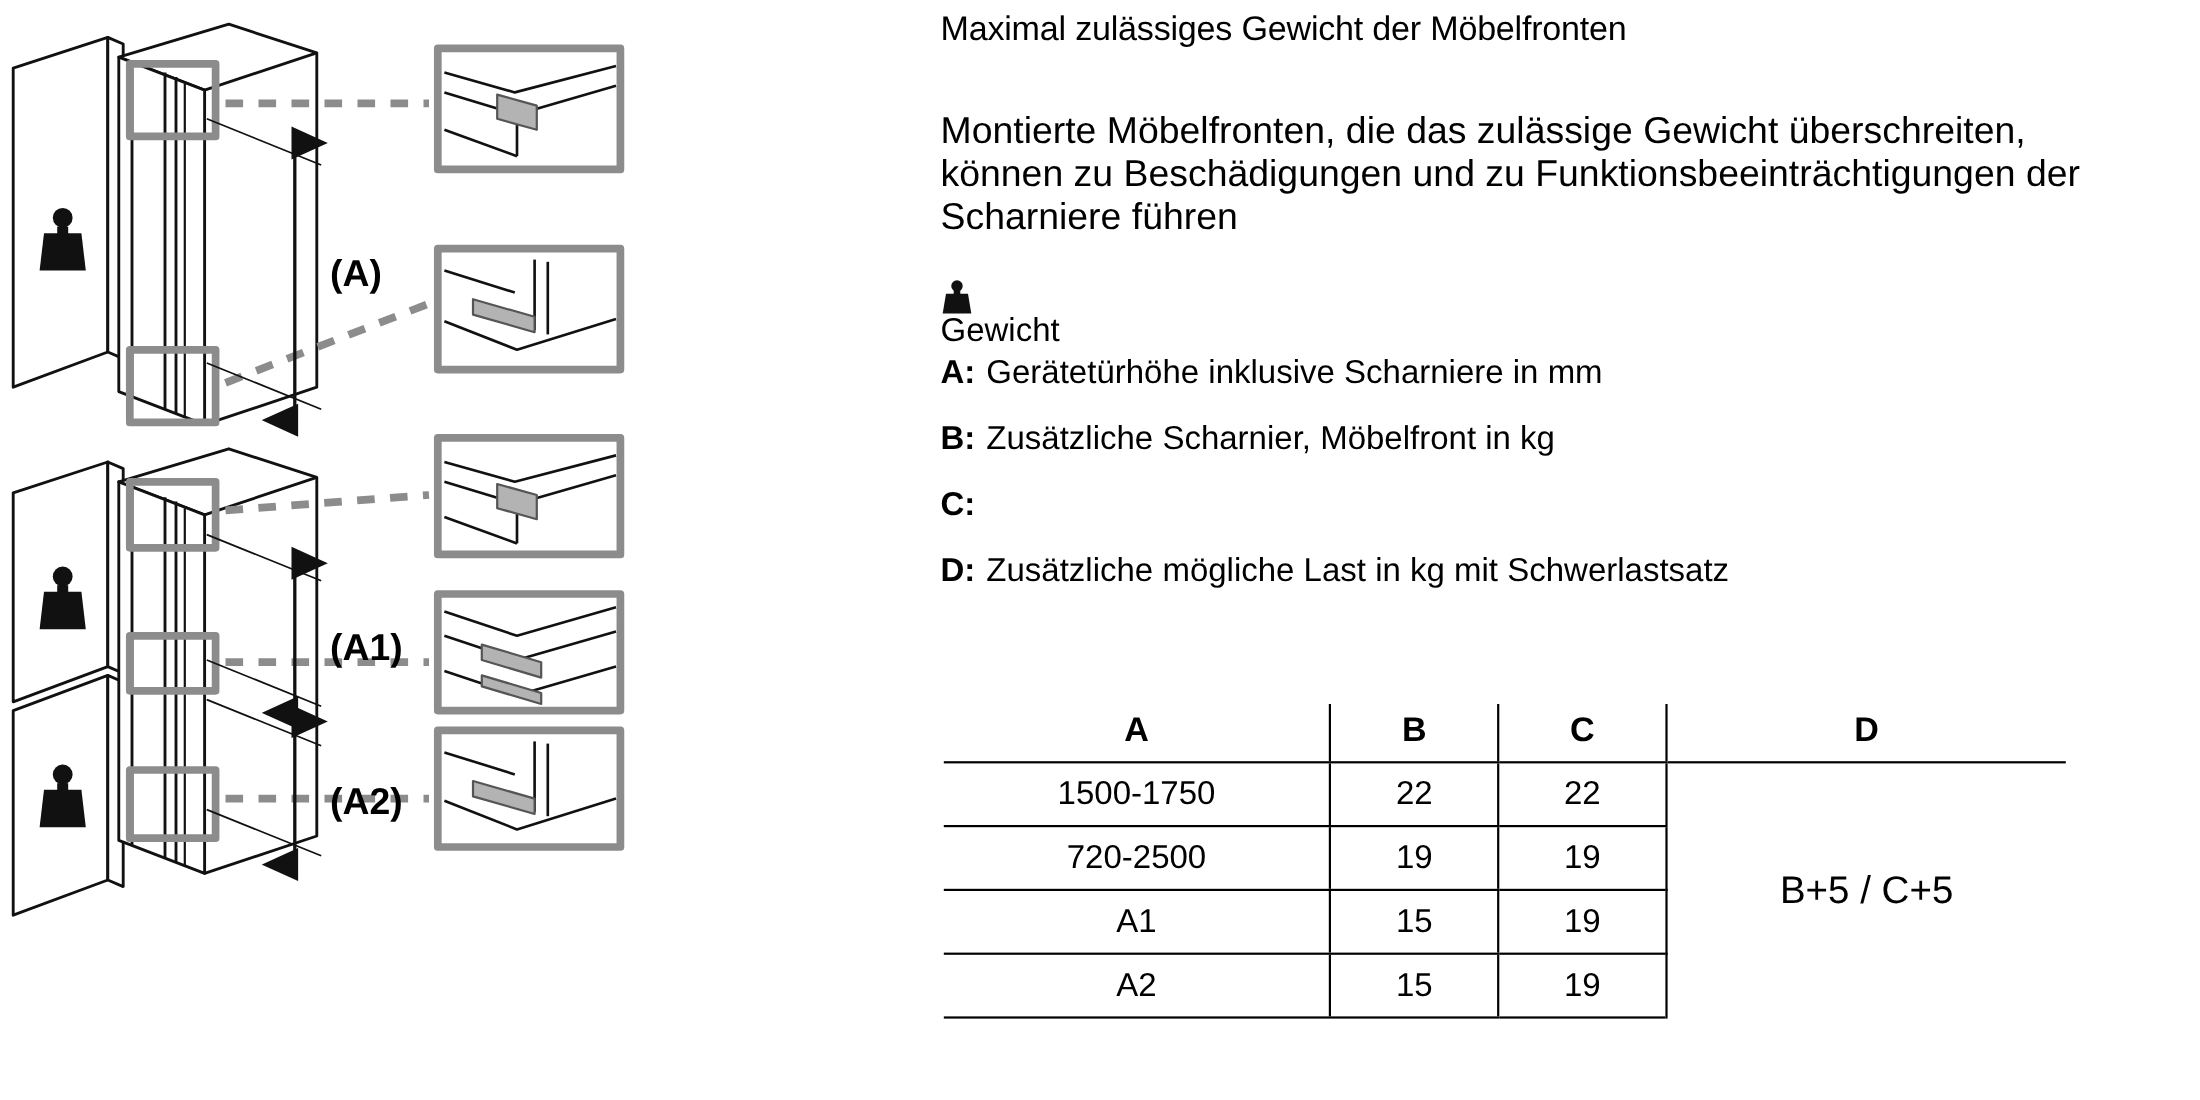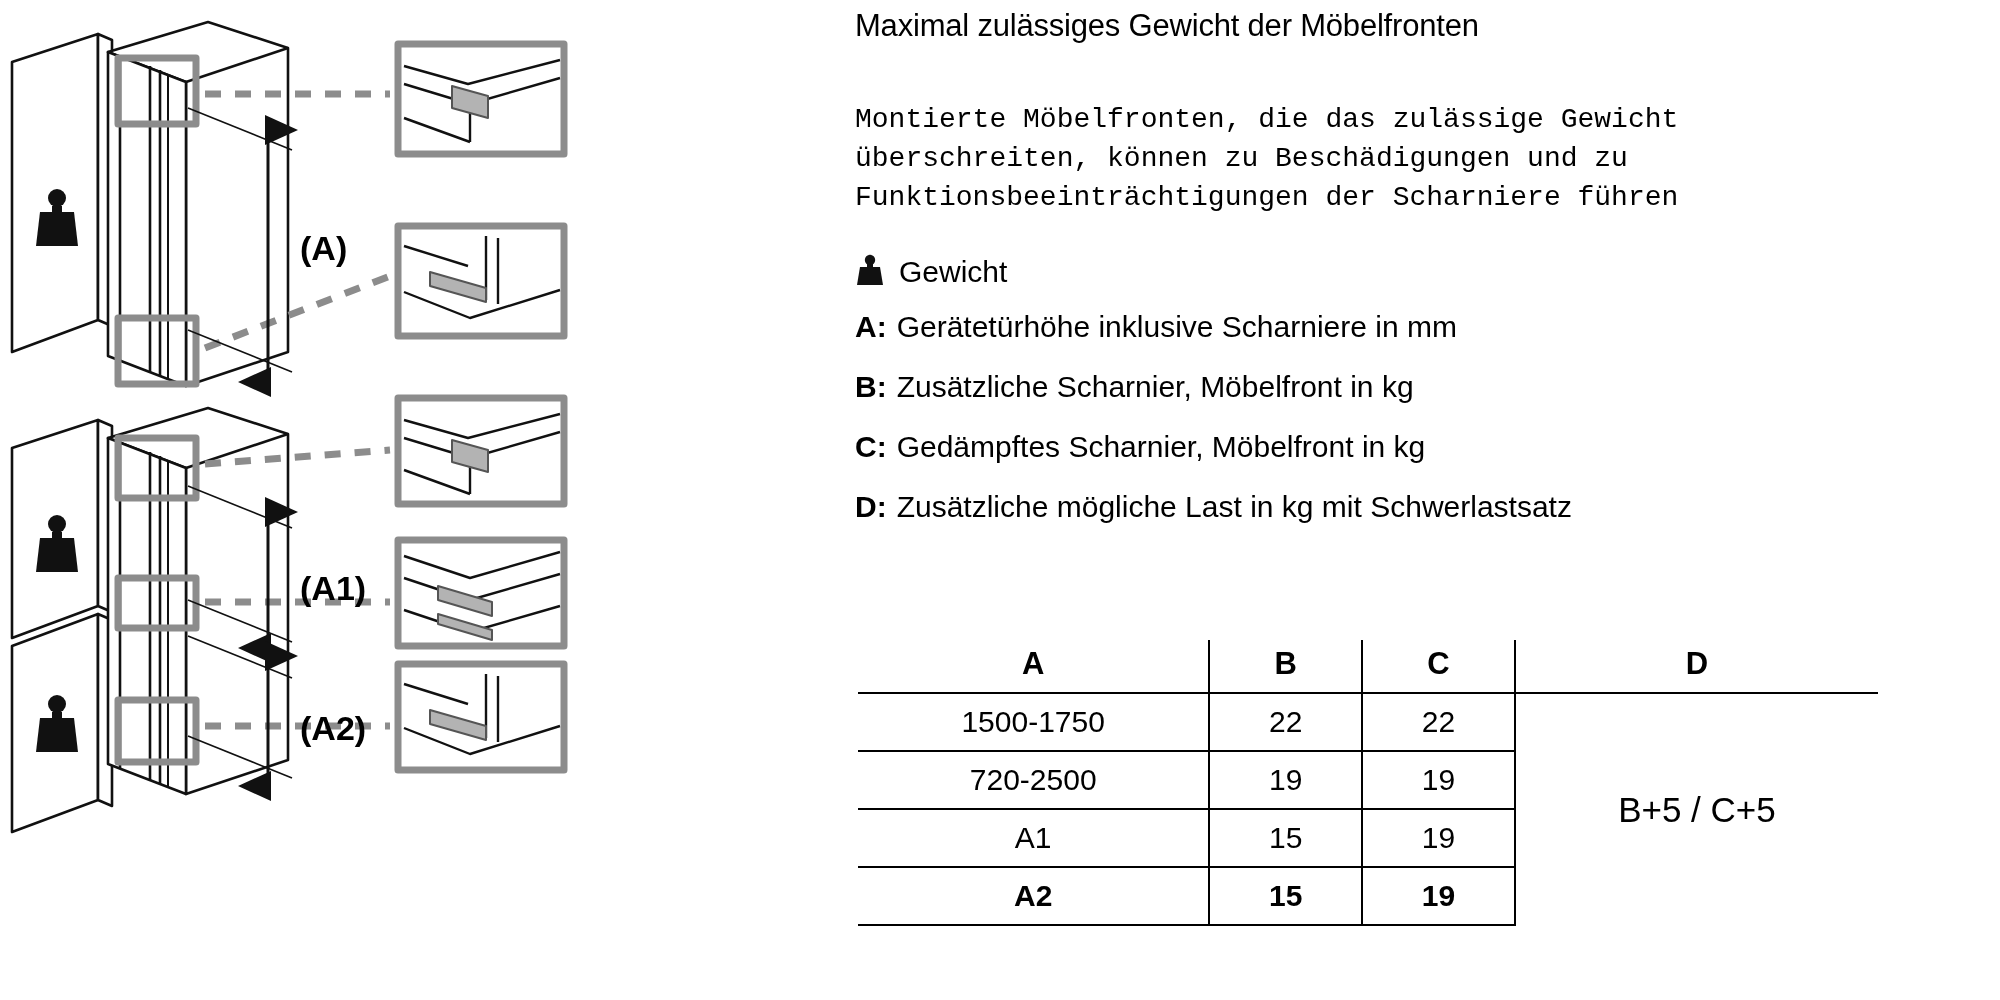--- a/index.html
+++ b/index.html
@@ -45,39 +45,38 @@
     font-size: 31px;
     font-weight: normal;
     letter-spacing: -0.2px;
     white-space: nowrap;
   }
   .para {
     position: absolute;
     left: 0;
     top: 100px;
     width: 1070px;
-    font-size: 28px;
+    font-size: 34px;
     line-height: 39px;
-    font-family: Liberation Mono, monospace;
   }
   .legend {
     position: absolute;
     left: 0;
     top: 248px;
     width: 1080px;
   }
   .legend-row {
     display: flex;
     align-items: baseline;
     font-size: 30px;
     line-height: 38px;
     margin-bottom: 22px;
     white-space: nowrap;
   }
-  .legend-row.tight { margin-bottom: 17px; }
+  .legend-row.tight { margin-bottom: 0; flex-direction: column; }
   .legend-key {
     font-weight: bold;
     margin-right: 10px;
   }
   .weight-glyph {
     display: inline-block;
     width: 30px;
     height: 34px;
     position: relative;
     margin-right: 14px;
@@ -107,21 +106,21 @@
     font-weight: bold;
     font-size: 31px;
     padding-bottom: 10px;
     border-bottom: 2px solid #000;
   }
   table.specs thead th.col-d { border-bottom: 2px solid #000; }
   table.specs tbody td {
     border-bottom: 2px solid #000;
     height: 44px;
   }
-  table.specs tbody tr:last-child td { border-bottom: 2px solid #000; font-weight: bold; }
+  table.specs tbody tr:last-child td { border-bottom: 2px solid #000; }
   table.specs .vline-left { border-left: 2px solid #000; }
   td.d-cell {
     border-bottom: none !important;
     font-size: 35px;
   }
   table.specs tbody tr:last-child td.d-cell { border-bottom: none !important; }
   .col-a { width: 290px; }
   .col-b { width: 120px; }
   .col-c { width: 120px; }
   .col-d { width: 300px; }
@@ -303,21 +302,20 @@
         <span>Gerätetürhöhe inklusive Scharniere in mm</span>
       </div>
 
       <div class="legend-row">
         <span class="legend-key">B:</span>
         <span>Zusätzliche Scharnier, Möbelfront in kg</span>
       </div>
 
       <div class="legend-row">
         <span class="legend-key">C:</span>
-        <span>Gedämpftes Scharnier, Möbelfront in kg</span>
       </div>
 
       <div class="legend-row">
         <span class="legend-key">D:</span>
         <span>Zusätzliche mögliche Last in kg mit Schwerlastsatz</span>
       </div>
     </div>
 
     <div class="table-wrap">
       <table class="specs">

